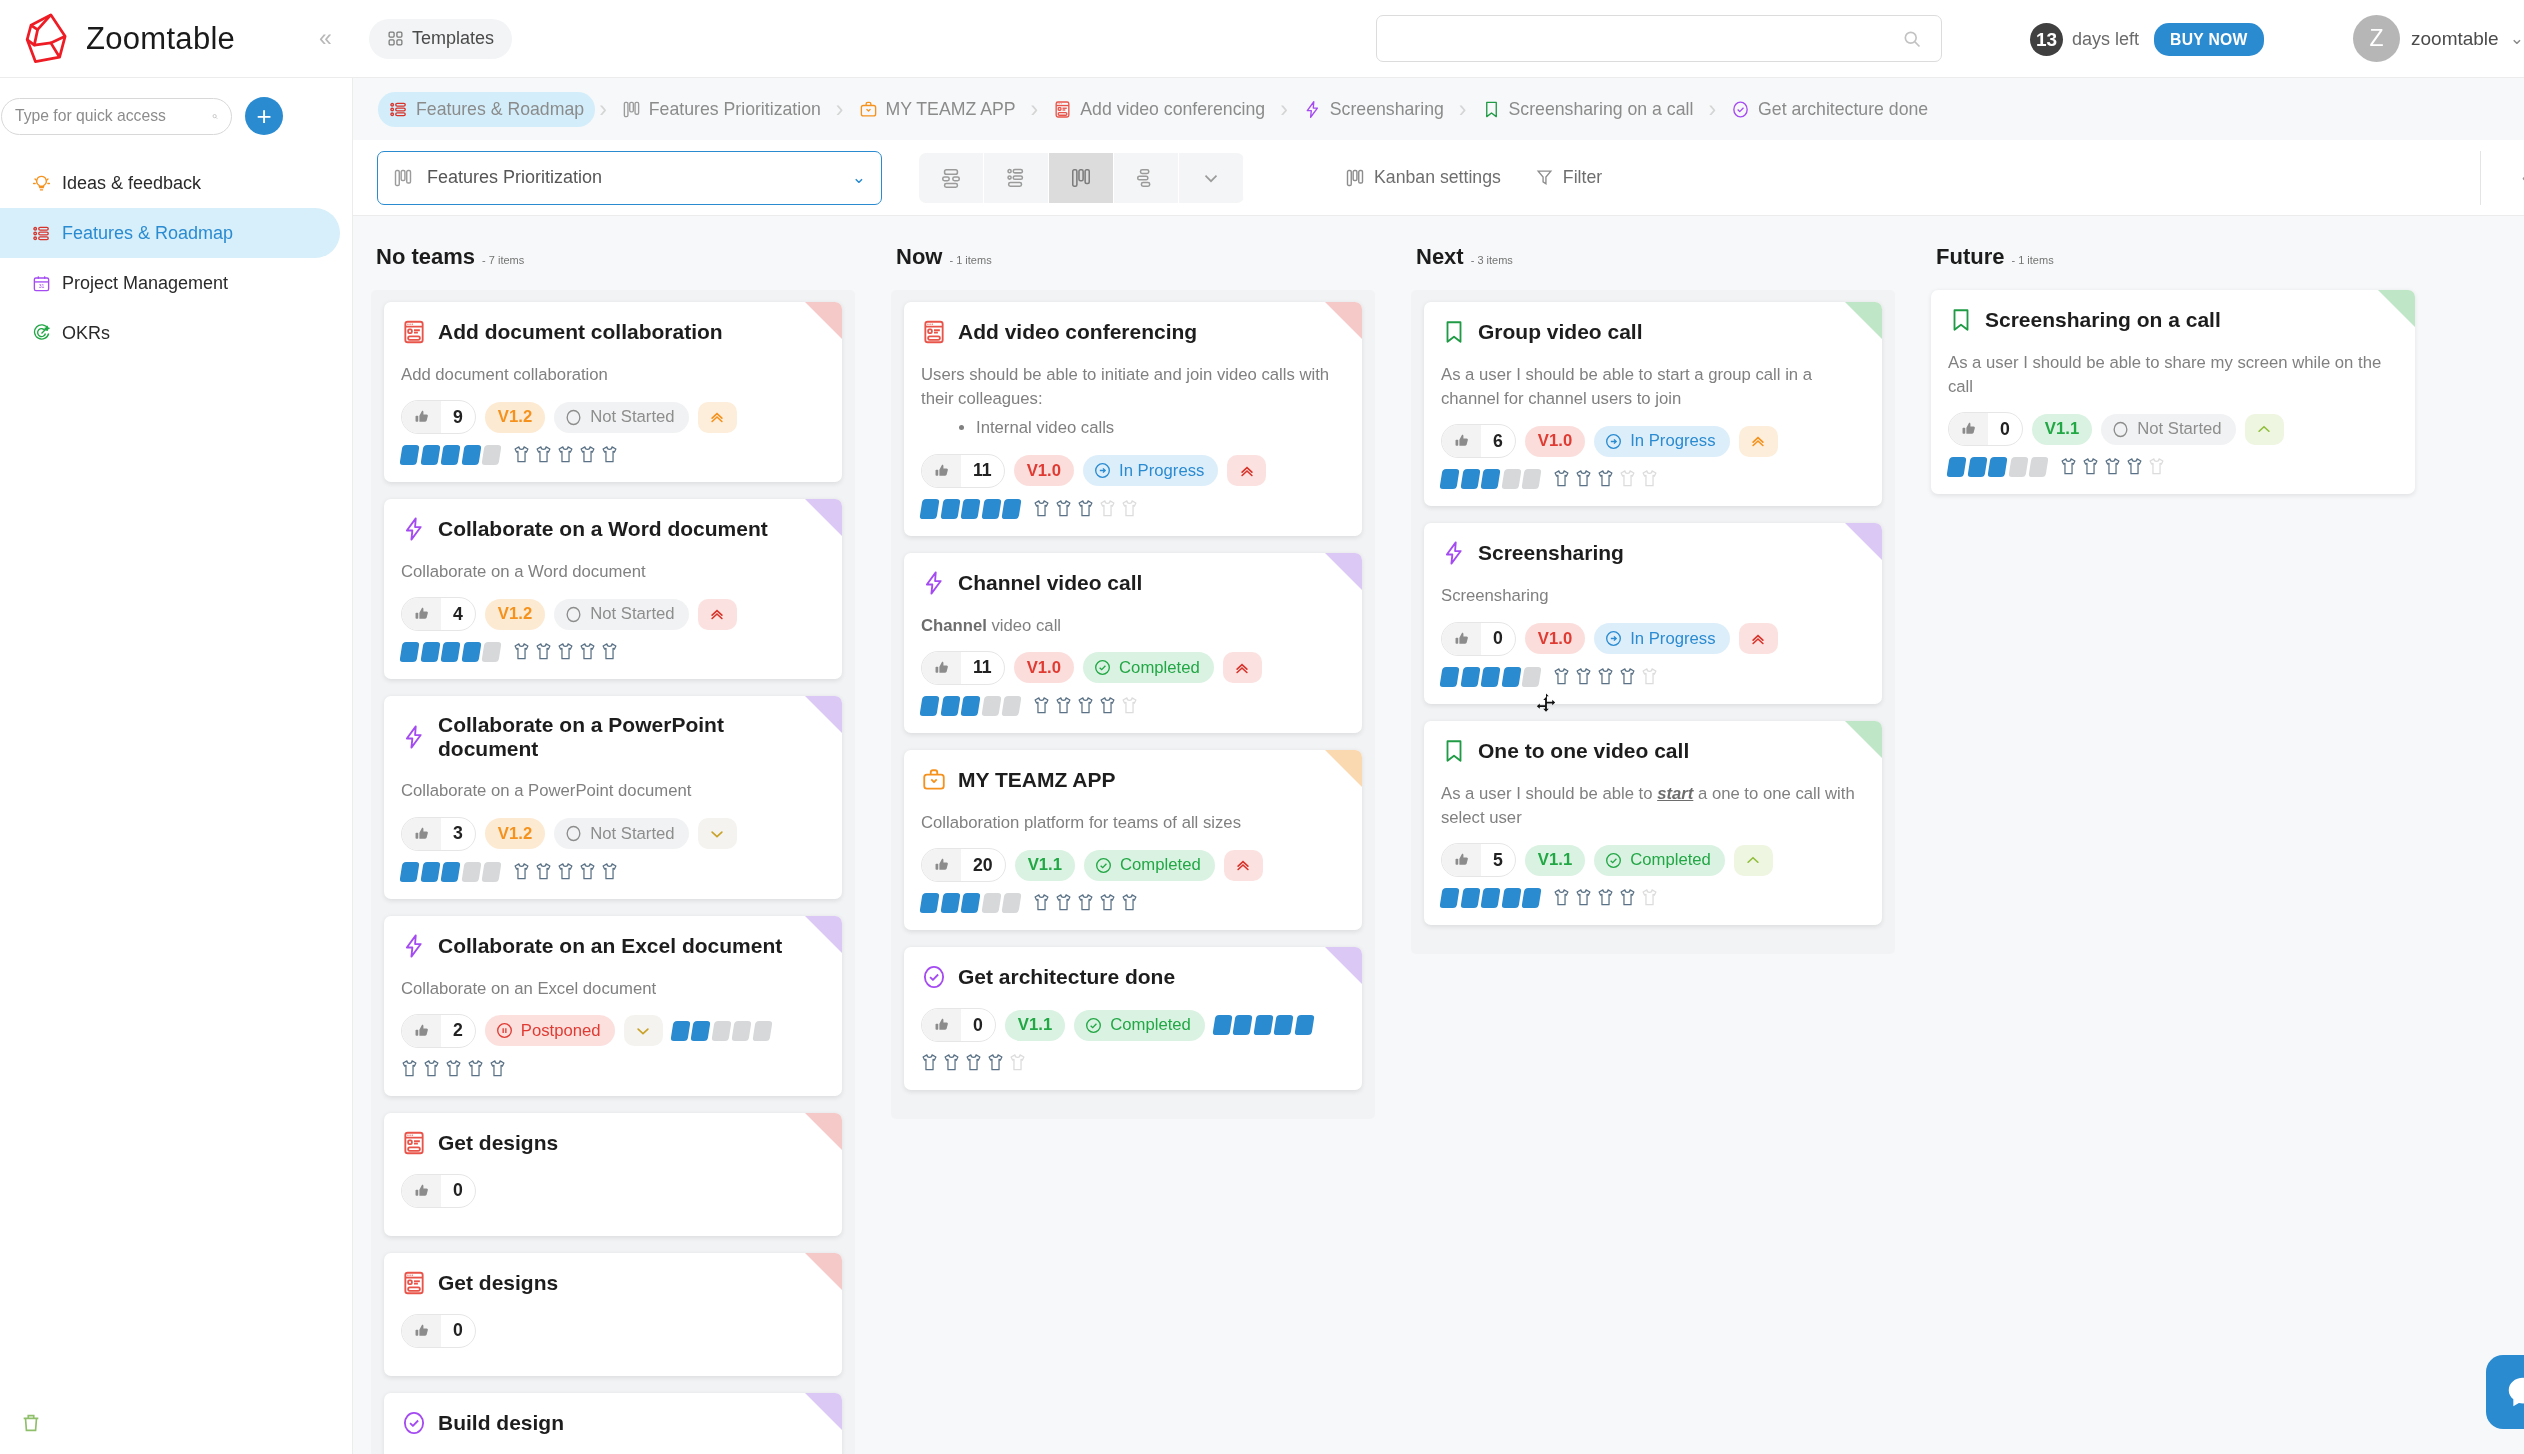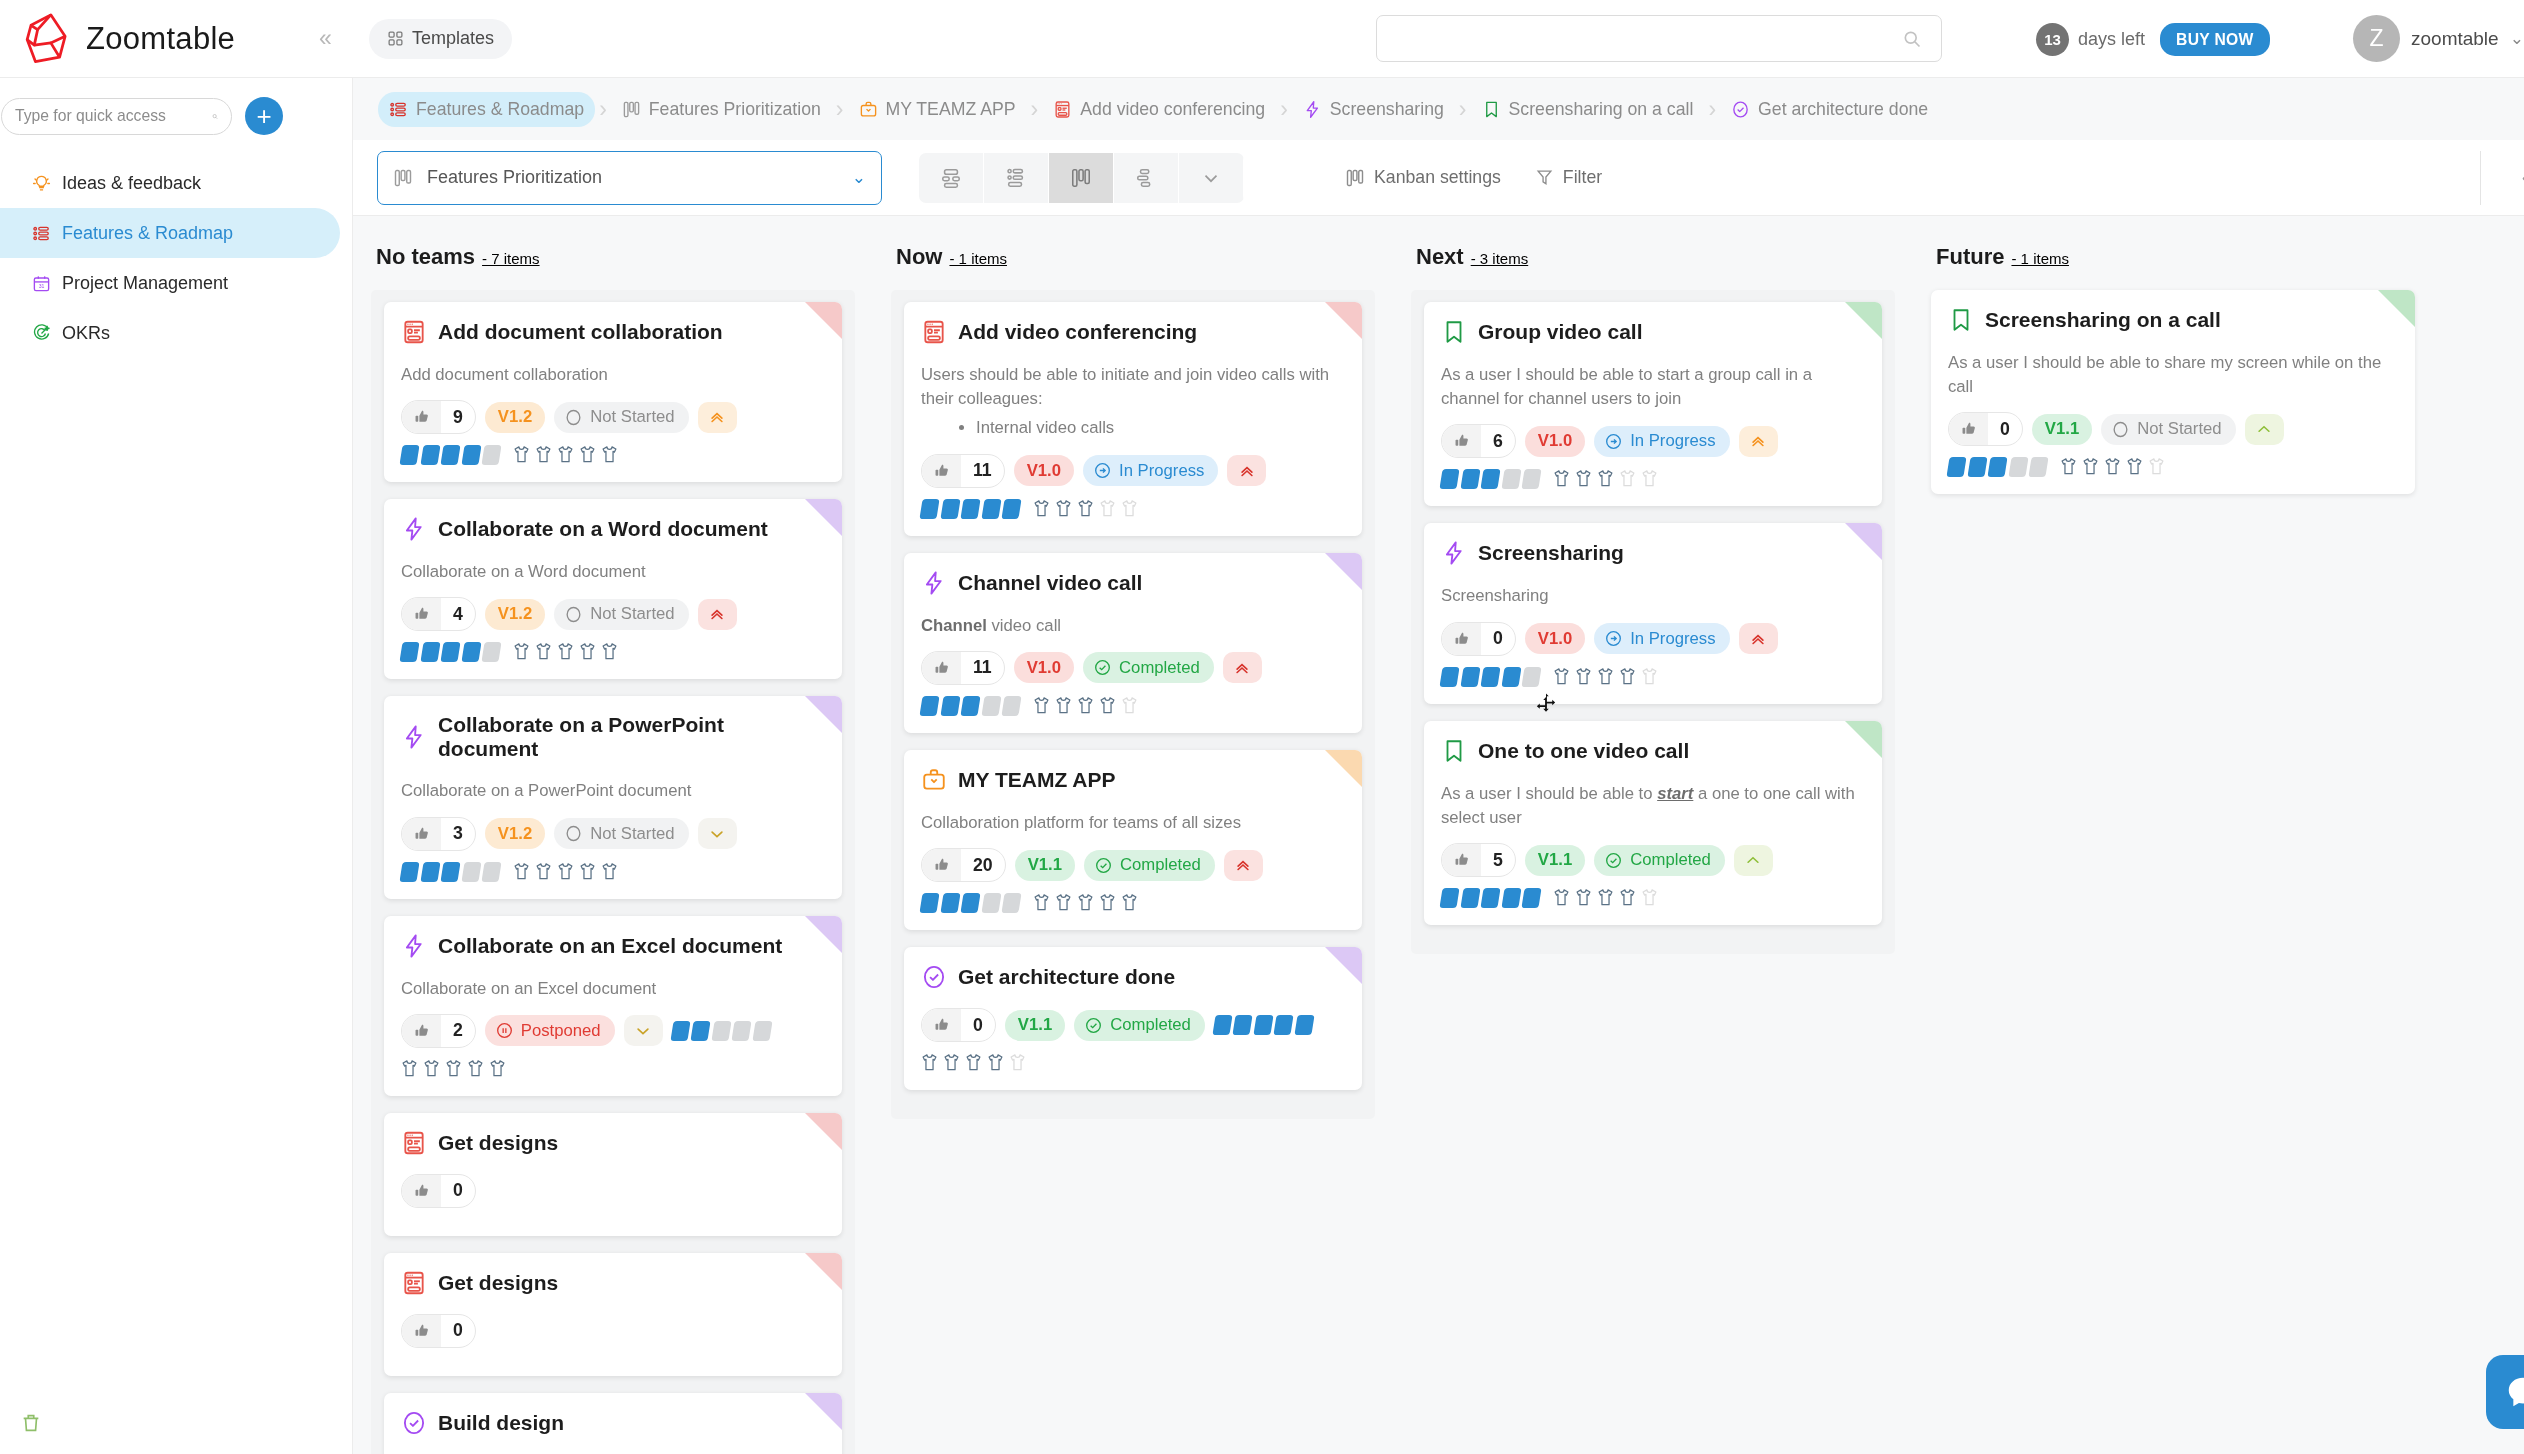--- a/index.html
+++ b/index.html
@@ -31,22 +31,22 @@
 
   #global-search {
     position: absolute; left: 1376px; top: 15px; width: 566px; height: 47px;
     border: 0.5px solid #dcdcdc; border-radius: 7px; background: #fff;
     display: flex; align-items: center; justify-content: flex-end; padding-right: 19px;
   }
   #global-search .mag { width: 20px; height: 20px; opacity:.45;}
 
   #trial { position: absolute; left: 2030px; top: 23px; display: flex; align-items: center; gap: 9px; }
   #trial-days-badge {
-    width: 33px; height: 33px; border-radius: 50%; background: #737373;
-    color: #fff; font-size: 15px; display: flex; align-items: center; justify-content: center; font-weight: 600; margin-left: 6px;
+    width: 33px; height: 33px; border-radius: 50%; background: #404040;
+    color: #fff; font-size: 19px; display: flex; align-items: center; justify-content: center; font-weight: 600;
   }
   #trial-days-text { font-size: 18px; color: #6b6b6b; }
   #buy-now {
     background: #2a8bd1; color: #fff; font-size: 15.7px; font-weight: 700;
     border-radius: 15px; padding: 7.6px 16px; letter-spacing: 0.3px; margin-left: 6px;
   }
 
   #user-area { position: absolute; left: 2353px; top: 15px; display: flex; align-items: center; gap: 11px; }
   #avatar {
     width: 47px; height: 47px; border-radius: 50%; background: #b6b6b6; color: #fff;
@@ -121,21 +121,21 @@
   #filter-btn { margin-left: 34px; }
 
   #collapse-right { position: absolute; right: 56px; top: 50%; transform: translateY(-50%); color: #9a9a9a; font-size: 22px; }
   #toolbar-divider { position: absolute; right: 105px; top: 11px; width: 0.5px; height: 54px; background: #e4e4e4; }
 
   
   #board { display: flex; padding: 28px 0 0 0; height: 1237px; }
   .column { width: 520px; padding: 0 18px; }
   .col-head { display: flex; align-items: baseline; gap: 7px; padding-left: 5px; margin-bottom: 20px; }
   .col-title { font-size: 22px; font-weight: 700; color: #1c1c1c; }
-  .col-count { font-size: 15px; color: #000000; text-decoration: underline; }
+  .col-count { font-size: 11px; color: #737373; }
   .col-body { background: #f2f3f4; border-radius: 5px; padding: 12px 13px; min-height: 50px; }
   .col-body.plain { background: transparent; padding: 0; }
 
   
   .card {
     background: #fff; border-radius: 7px; box-shadow: 0 1.5px 5px rgba(0,0,0,.09);
     padding: 17px 17px 17px 17px; margin-bottom: 17px; position: relative; overflow: hidden;
   }
   .corner { position: absolute; right: 0; top: 0; width: 0; height: 0; border-style: solid; border-width: 0 37px 37px 0; }
   .card-title-row { display: flex; align-items: center; gap: 11px; margin-bottom: 18px; }

